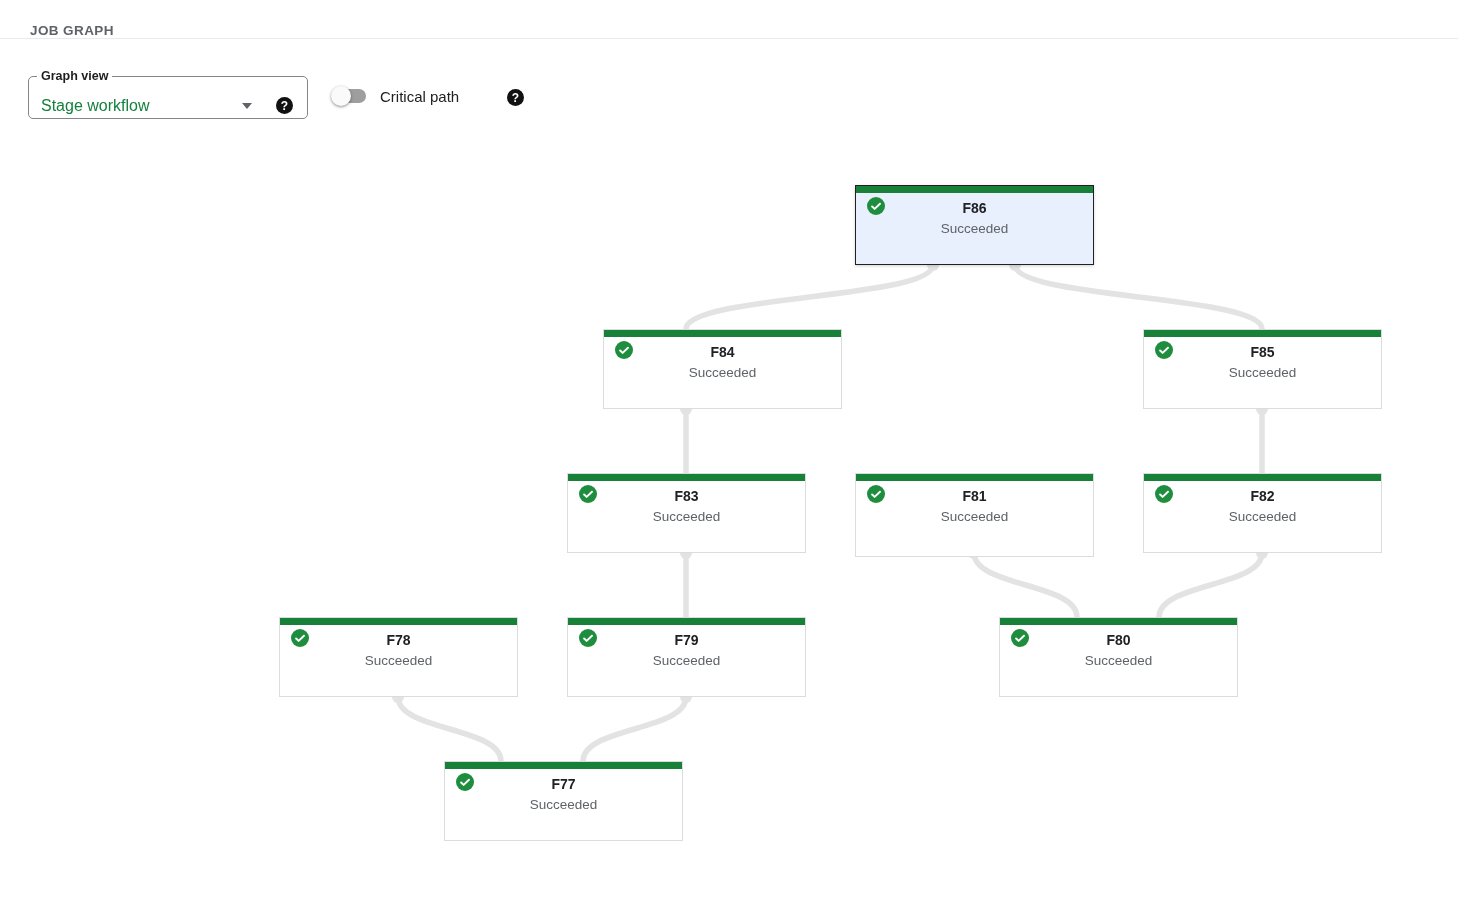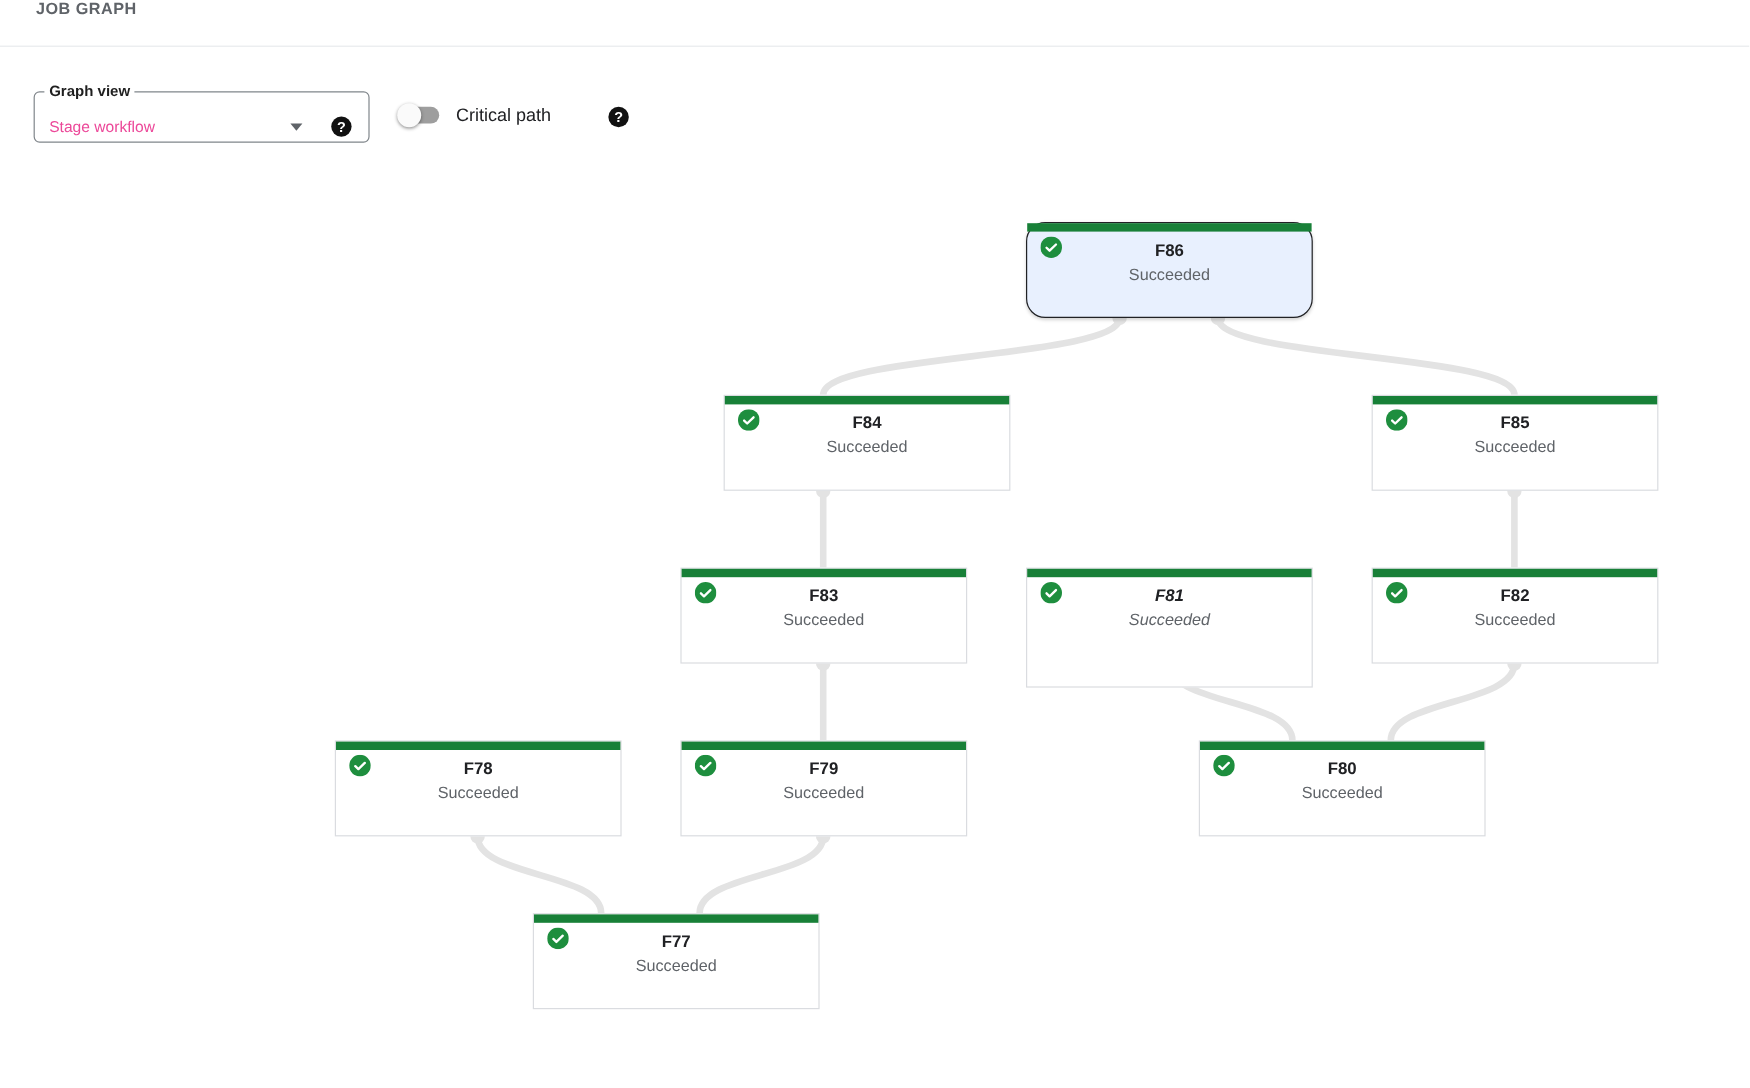--- a/index.html
+++ b/index.html
@@ -2,39 +2,39 @@
 <html style="--accent: #1a73e8; --green: #188038; --sel-bg: #e8f0fe;"><head>
 <meta charset="utf-8">
 <style>
   html,body{margin:0;padding:0;background:#fff;}
   #page{
     position:relative;width:1458px;height:907px;background:#fff;overflow:hidden;
     font-family:"Liberation Sans",sans-serif;color:#202124;
   }
   
   .tabbar{
-    display:flex;align-items:flex-start;height:38px;border-bottom:1px solid #e8eaed;
+    display:flex;align-items:flex-end;height:38px;border-bottom:1px solid #e8eaed;
     padding-left:4px;background:#fff;
   }
   .tab{
     display:flex;align-items:center;padding:0 26px;font-size:13.5px;font-weight:bold;
     letter-spacing:.4px;color:#5f6368;cursor:pointer;white-space:nowrap;
   }
   .tab.active{color:var(--accent,#1a73e8);box-shadow:inset 0 -3px 0 var(--accent,#1a73e8);}
   
   .select-box{
     position:absolute;left:28px;top:76px;width:280px;height:43px;box-sizing:border-box;
     border:1px solid #80868b;border-radius:5px;display:flex;align-items:center;
     padding:16px 14px 0 12px;background:#fff;cursor:pointer;
   }
   .select-label{
     position:absolute;top:-9px;left:8px;background:#fff;padding:0 4px;
     font-size:12.5px;font-weight:bold;color:#1f1f1f;line-height:16px;
   }
-  .select-value{flex:1;font-size:13px;color:#ec4899;}
+  .select-value{flex:1;font-size:16px;color:#15803d;}
   .caret-down{
     width:0;height:0;border-left:5.5px solid transparent;border-right:5.5px solid transparent;
     border-top:6px solid #5f6368;margin-right:24px;
   }
   .help-icon{
     width:17px;height:17px;border-radius:50%;background:#111;color:#fff;
     display:flex;align-items:center;justify-content:center;
     font-size:12px;font-weight:bold;line-height:1;flex:0 0 auto;cursor:pointer;
   }
   .toggle-row{position:absolute;left:331px;top:86px;display:flex;align-items:center;}
@@ -104,21 +104,21 @@
         <path d="M974,553 C974,587 1077,583 1077,617" fill="none" stroke="#e3e3e3" stroke-width="5.5"></path>
         <circle cx="974" cy="553" r="6" fill="#e3e3e3"></circle>
         <path d="M1262,553 C1262,587 1159,583 1159,617" fill="none" stroke="#e3e3e3" stroke-width="5.5"></path>
         <circle cx="1262" cy="553" r="6" fill="#e3e3e3"></circle>
         <path d="M398,697 C398,731 501,727 501,761" fill="none" stroke="#e3e3e3" stroke-width="5.5"></path>
         <circle cx="398" cy="697" r="6" fill="#e3e3e3"></circle>
         <path d="M686,697 C686,731 583,727 583,761" fill="none" stroke="#e3e3e3" stroke-width="5.5"></path>
         <circle cx="686" cy="697" r="6" fill="#e3e3e3"></circle>
       </svg>
     <div id="nodes-layer">
-        <div class="node selected" style="left: 855px; top: 185px; width: 239px; height: 80px; border-radius: 16px;">
+        <div class="node selected" style="left: 855px; top: 185px; width: 239px; height: 80px;">
           <div class="bar"></div>
           <svg class="check" viewBox="0 0 24 24">
             <circle cx="12" cy="12" r="12" fill="#1e8e3e"></circle>
             <path d="M6.8 12.6l3.4 3.3L17.3 9" fill="none" stroke="#fff" stroke-width="2.6" stroke-linecap="round" stroke-linejoin="round"></path>
           </svg>
           <div class="title">F86</div>
           <div class="status">Succeeded</div>
         </div>
         <div class="node" style="left: 567px; top: 329px; width: 239px; height: 80px; margin-left: 36px;">
           <div class="bar"></div>
@@ -140,21 +140,21 @@
         </div>
         <div class="node" style="left: 567px; top: 473px; width: 239px; height: 80px;">
           <div class="bar"></div>
           <svg class="check" viewBox="0 0 24 24">
             <circle cx="12" cy="12" r="12" fill="#1e8e3e"></circle>
             <path d="M6.8 12.6l3.4 3.3L17.3 9" fill="none" stroke="#fff" stroke-width="2.6" stroke-linecap="round" stroke-linejoin="round"></path>
           </svg>
           <div class="title">F83</div>
           <div class="status">Succeeded</div>
         </div>
-        <div class="node" style="left: 855px; top: 473px; width: 239px; height: 100px; font-style: italic;">
+        <div class="node" style="left: 855px; top: 473px; width: 239px; height: 84px;">
           <div class="bar"></div>
           <svg class="check" viewBox="0 0 24 24">
             <circle cx="12" cy="12" r="12" fill="#1e8e3e"></circle>
             <path d="M6.8 12.6l3.4 3.3L17.3 9" fill="none" stroke="#fff" stroke-width="2.6" stroke-linecap="round" stroke-linejoin="round"></path>
           </svg>
           <div class="title">F81</div>
           <div class="status">Succeeded</div>
         </div>
         <div class="node" style="left: 1143px; top: 473px; width: 239px; height: 80px;">
           <div class="bar"></div>

